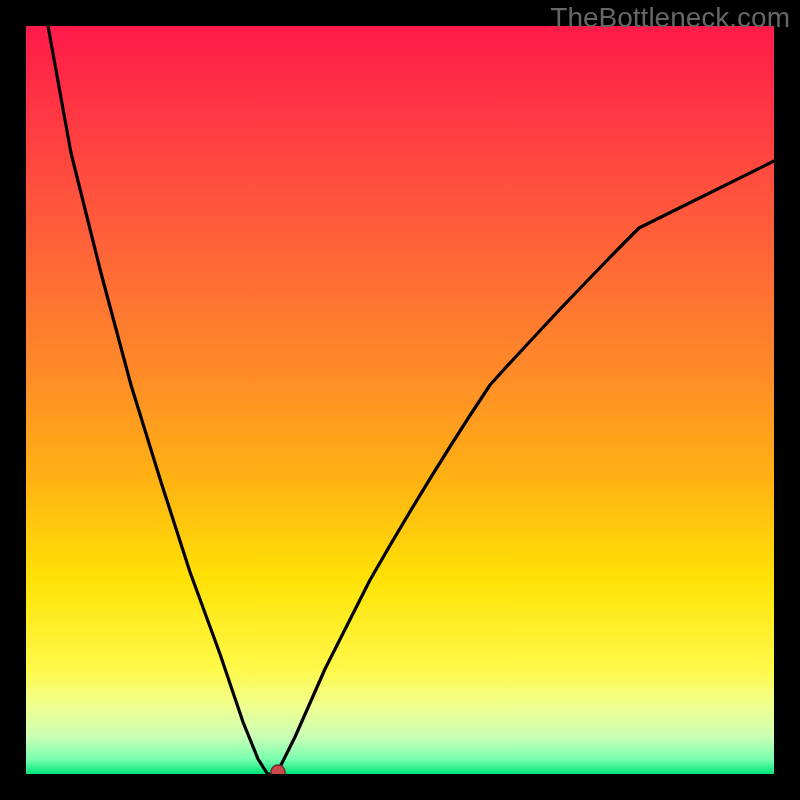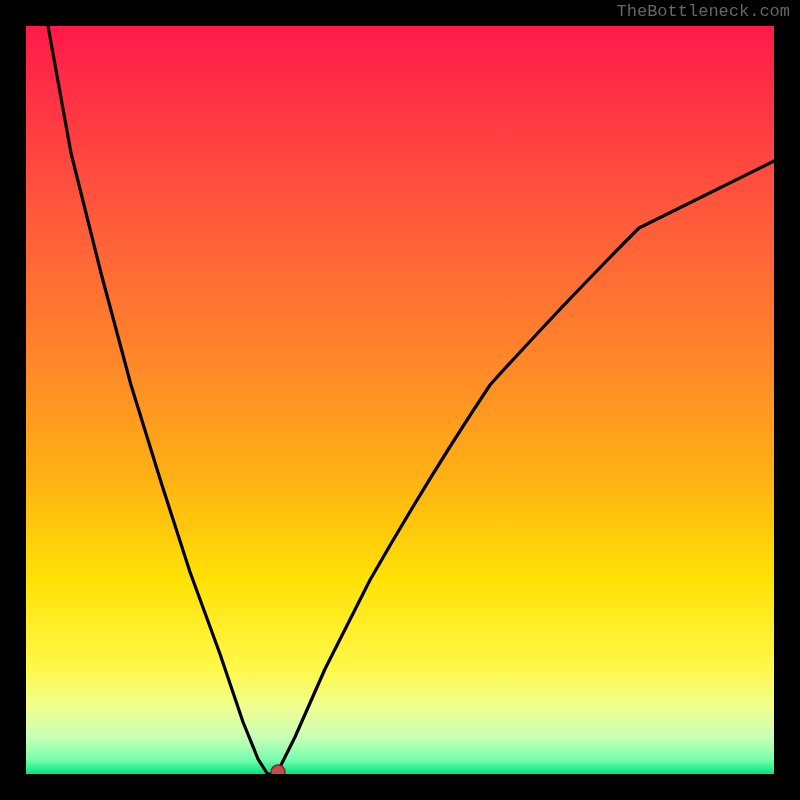--- a/index.html
+++ b/index.html
@@ -8,22 +8,22 @@
     height: 800px;
     background: #000;
     position: relative;
     overflow: hidden;
   }
   .watermark {
     position: absolute;
     top: 2px;
     right: 10px;
     color: #666;
-    font-family: Liberation Mono, monospace;
-    font-size: 17px;
+    font-family: Liberation Sans, sans-serif;
+    font-size: 28px;
     font-weight: 500;
     z-index: 10;
   }
   .frame {
     position: absolute;
     top: 26px;
     left: 26px;
     width: 748px;
     height: 748px;
     background: #000;

